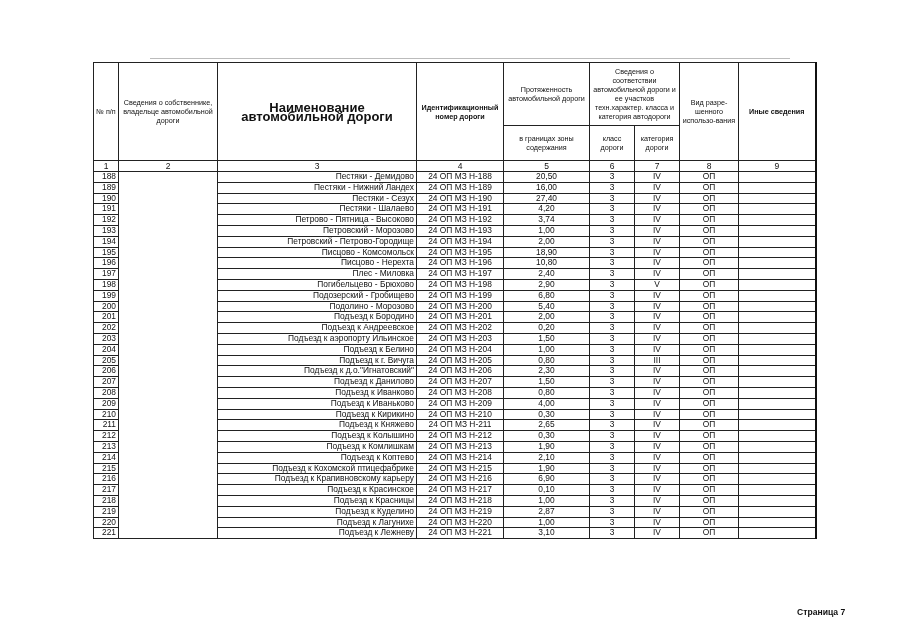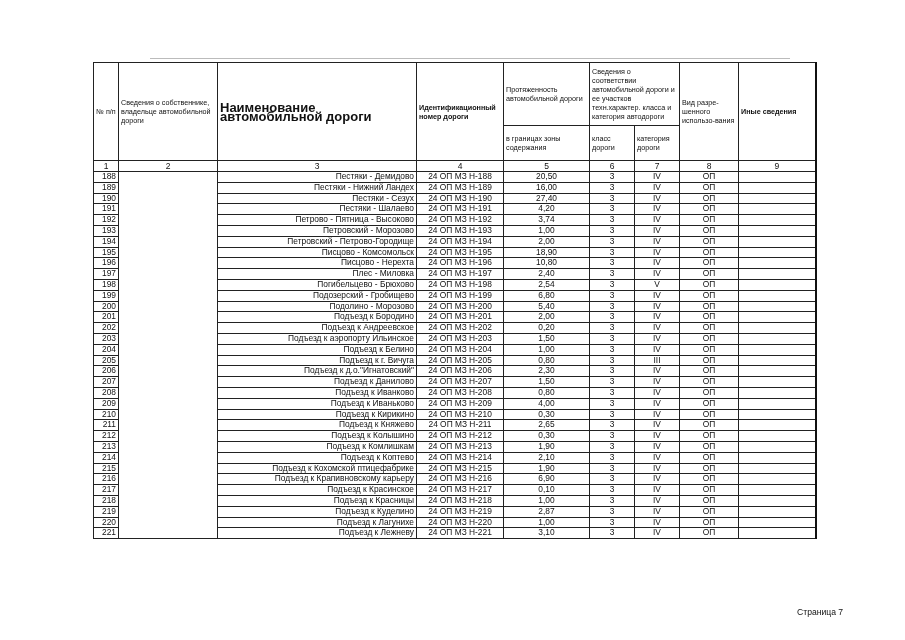--- a/index.html
+++ b/index.html
@@ -2,38 +2,38 @@
 <html><head>
 <meta charset="utf-8">
 <style>
   html, body { margin: 0; padding: 0; background: #ffffff; }
   body { width: 905px; height: 640px; position: relative; overflow: hidden;
          font-family: "Liberation Sans", sans-serif; color: #111; }
   #sheet { position: absolute; left: 93px; top: 62px; border-collapse: collapse;
            table-layout: fixed; }
   #sheet td, #sheet th { border: 1px solid #222; padding: 0 2px; overflow: hidden;
            white-space: nowrap; font-weight: normal; }
-  #sheet th { font-size: 7.2px; line-height: 9px; white-space: normal; text-align: left;
+  #sheet th { font-size: 7.2px; line-height: 9px; white-space: normal; text-align: center;
               vertical-align: middle; font-weight: bold; }
   #sheet th.plain { font-weight: normal; }
   #sheet th.bigbold { font-size: 13px; margin-top: 22px; }
   .hdr-top th { height: 62px; }
   .hdr-sub th { height: 34px; }
   .num-row td { font-size: 8.5px; height: 10px; line-height: 10px; text-align: center;
                 border-bottom: 2px solid #111; }
   .data-row td { font-size: 8.4px; height: 9.8px; line-height: 9.8px; }
   td.c-num { text-align: right; padding-right: 2px; }
   td.c-owner { text-align: center; vertical-align: middle; white-space: normal;
                font-size: 8.6px; line-height: 11px; border-bottom: none; }
   td.c-name { text-align: right; padding-left: 2px; }
   td.c-id { text-align: center; }
   td.c-len { text-align: center; padding-right: 2px; }
   td.c-cls, td.c-cat, td.c-use { text-align: center; }
   .right-border { border-right: 2px solid #111 !important; }
-  #footer { position: absolute; left: 797px; top: 607px; font-size: 8.6px; font-weight: normal; }
+  #footer { position: absolute; left: 797px; top: 607px; font-size: 8.6px; font-weight: bold; }
   #top-line { position: absolute; left: 150px; top: 58px; width: 640px; height: 1px; background: #bbb; }
 </style>
 </head>
 <body>
 
 <div id="top-line"></div>
 
 <table id="sheet">
   <colgroup>
     <col style="width:25px">
@@ -175,21 +175,21 @@
         <td class="c-len">2,40</td>
         <td class="c-cls">3</td>
         <td class="c-cat">IV</td>
         <td class="c-use">ОП</td>
         <td class="c-oth right-border"></td>
       </tr>
       <tr class="data-row">
         <td class="c-num">198</td>
         <td class="c-name">Погибельцево - Брюхово</td>
         <td class="c-id">24 ОП МЗ Н-198</td>
-        <td class="c-len">2,54</td>
+        <td class="c-len">2,90</td>
         <td class="c-cls">3</td>
         <td class="c-cat">V</td>
         <td class="c-use">ОП</td>
         <td class="c-oth right-border"></td>
       </tr>
       <tr class="data-row">
         <td class="c-num">199</td>
         <td class="c-name">Подозерский - Гробищево</td>
         <td class="c-id">24 ОП МЗ Н-199</td>
         <td class="c-len">6,80</td>

